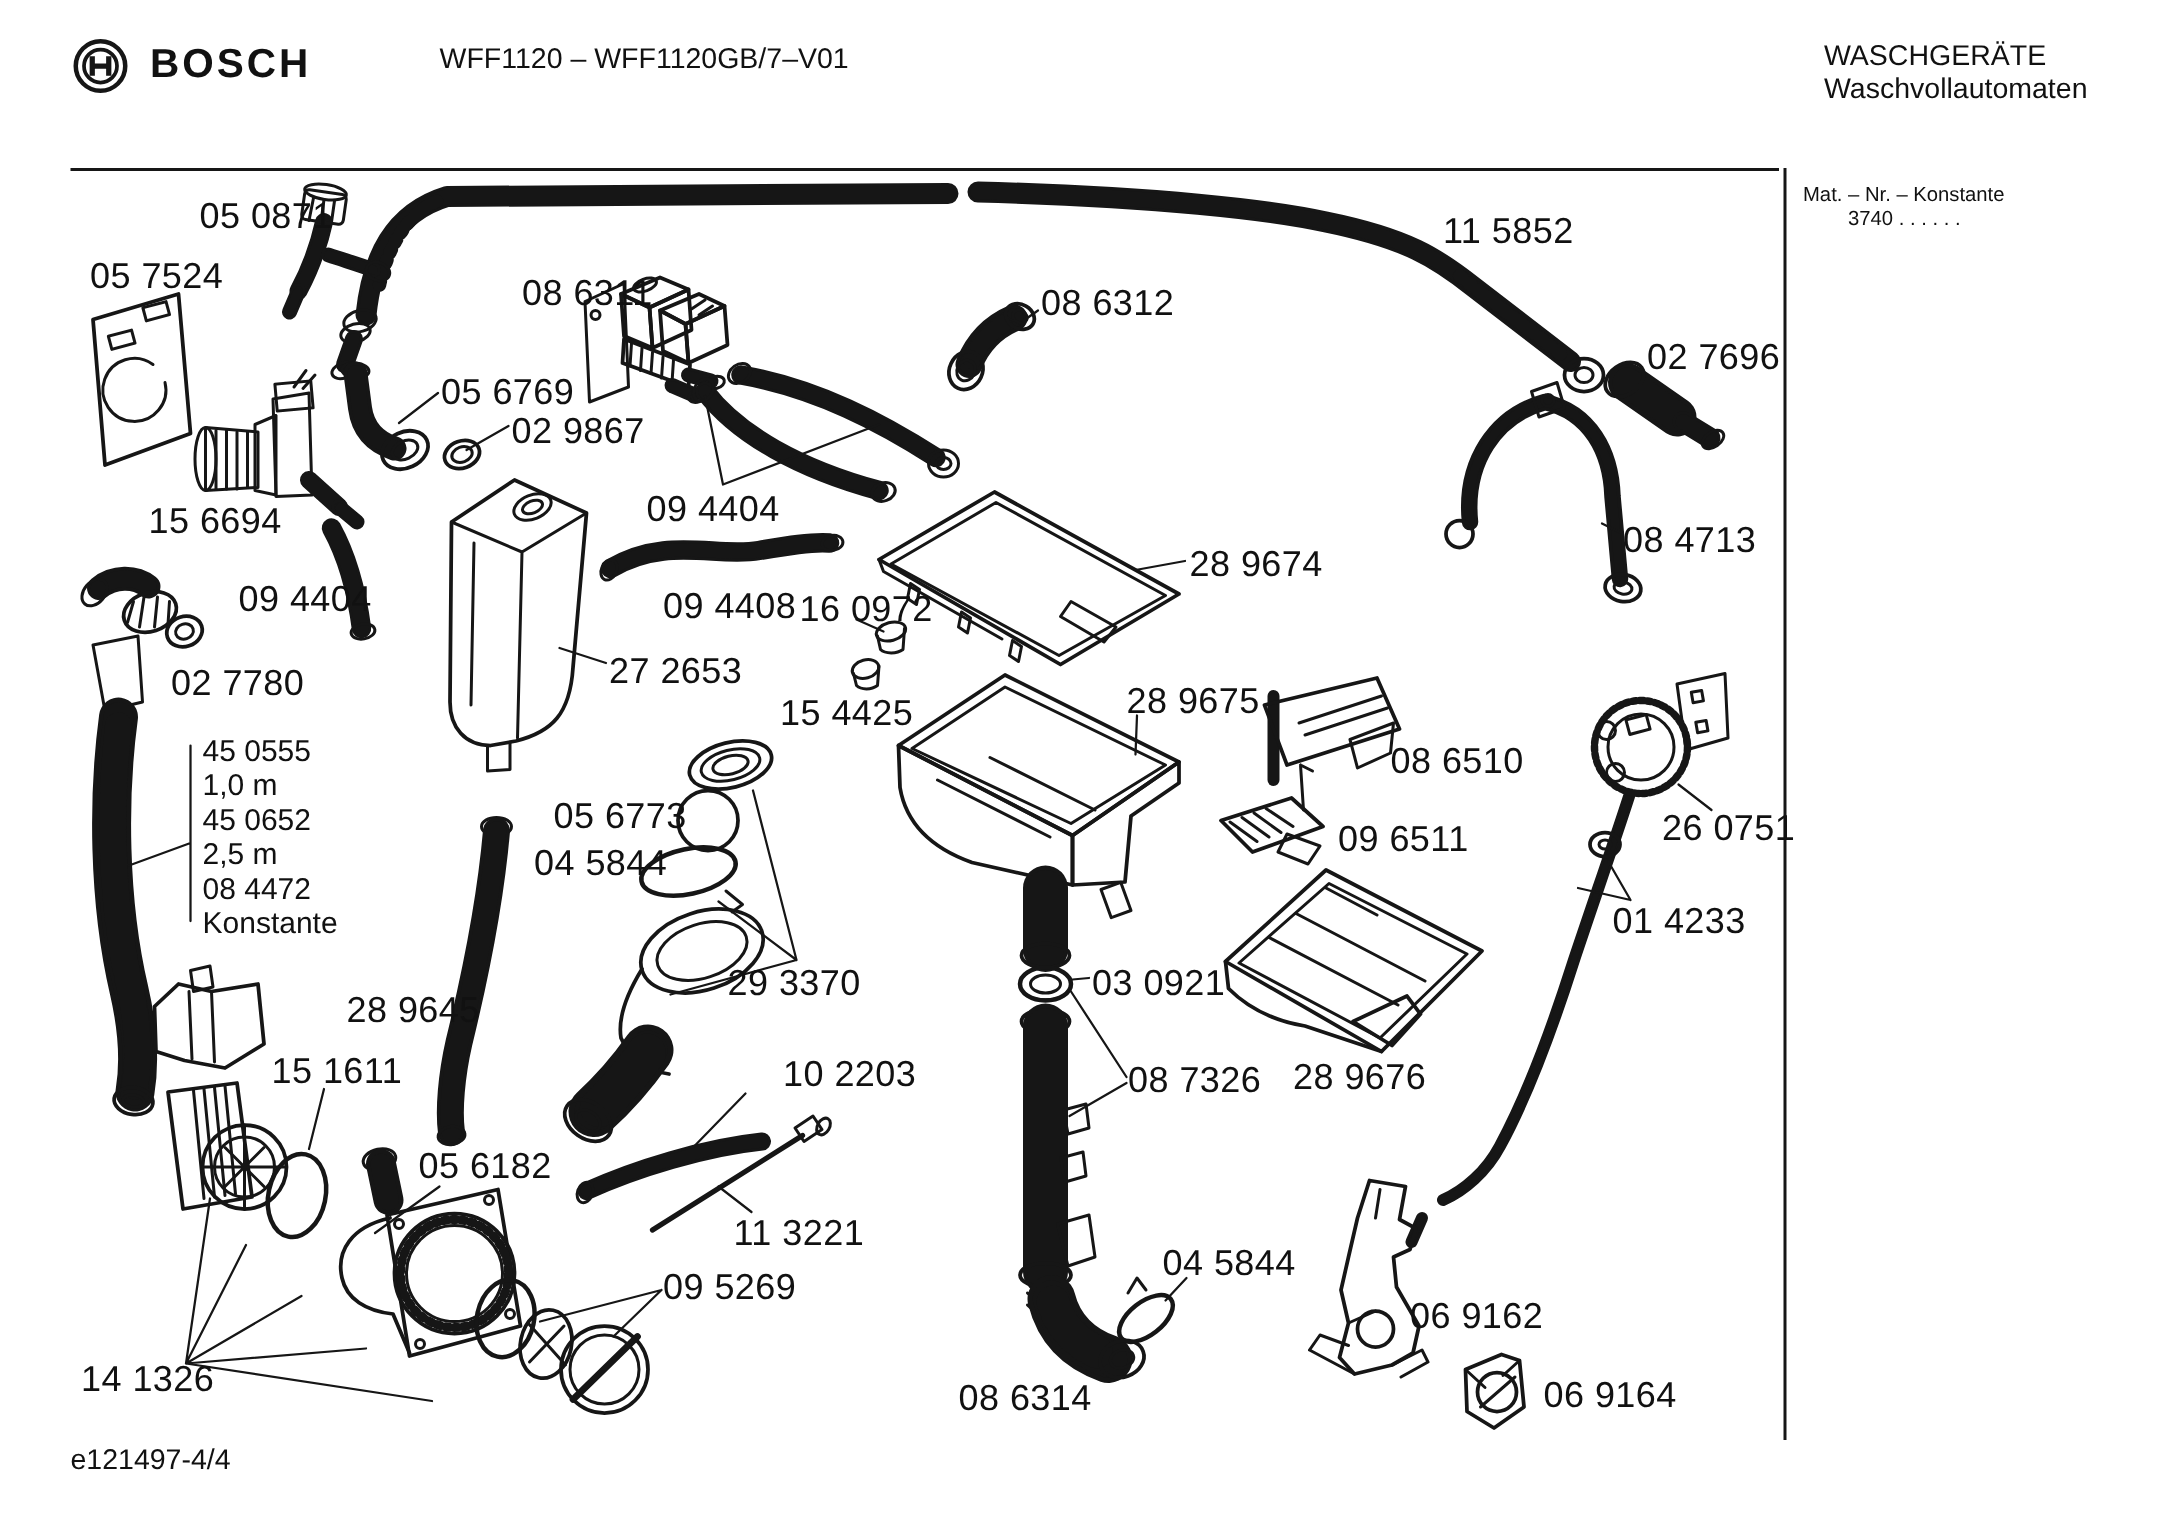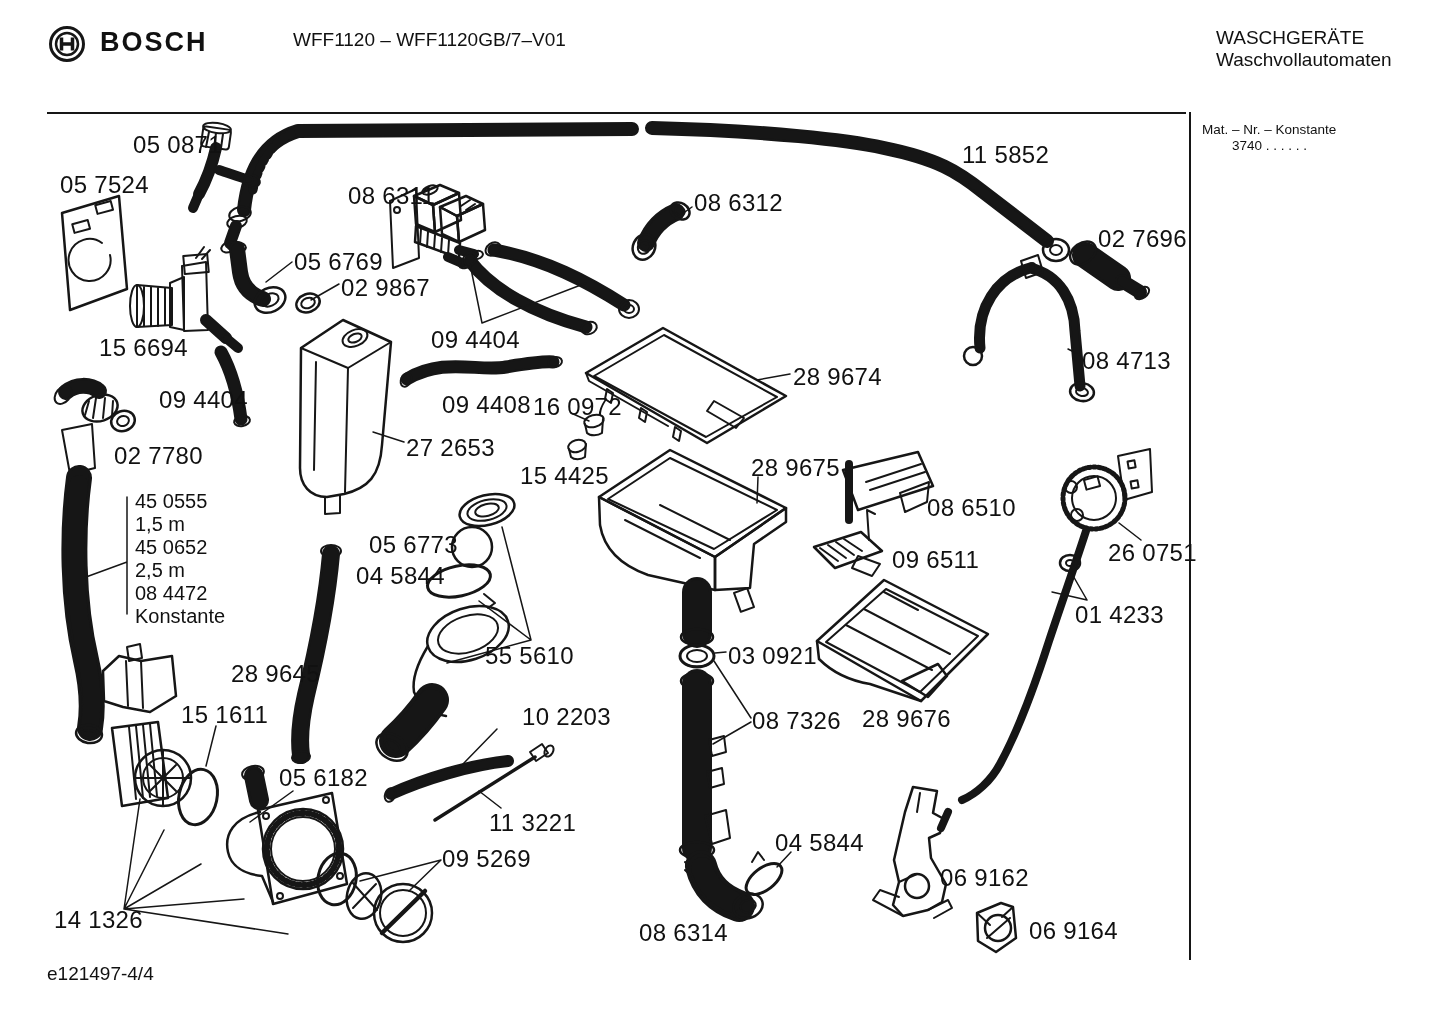--- a/index.html
+++ b/index.html
@@ -417,37 +417,37 @@
 <div class="pl" style="left:406px;top:434px">27 2653</div>
 <div class="pl" style="left:520px;top:462px">15 4425</div>
 <div class="pl" style="left:751px;top:454px">28 9675</div>
 <div class="pl" style="left:927px;top:494px">08 6510</div>
 <div class="pl" style="left:892px;top:546px">09 6511</div>
 <div class="pl" style="left:1108px;top:539px">26 0751</div>
 <div class="pl" style="left:369px;top:531px">05 6773</div>
 <div class="pl" style="left:356px;top:562px">04 5844</div>
 <div class="pl" style="left:1075px;top:601px">01 4233</div>
 <div class="pl" style="left:231px;top:660px">28 9645</div>
-<div class="pl" style="left:485px;top:642px">55 5610</div>
+<div class="pl" style="left:485px;top:642px">29 3370</div>
 <div class="pl" style="left:728px;top:642px">03 0921</div>
 <div class="pl" style="left:181px;top:701px">15 1611</div>
 <div class="pl" style="left:522px;top:703px">10 2203</div>
 <div class="pl" style="left:752px;top:707px">08 7326</div>
 <div class="pl" style="left:862px;top:705px">28 9676</div>
 <div class="pl" style="left:279px;top:764px">05 6182</div>
 <div class="pl" style="left:489px;top:809px">11 3221</div>
 <div class="pl" style="left:775px;top:829px">04 5844</div>
 <div class="pl" style="left:442px;top:845px">09 5269</div>
 <div class="pl" style="left:940px;top:864px">06 9162</div>
 <div class="pl" style="left:639px;top:919px">08 6314</div>
 <div class="pl" style="left:1029px;top:917px">06 9164</div>
 <div class="pl" style="left:54px;top:906px">14 1326</div>
 
 <div class="note" style="left:135px;top:490px">
   <div>45 0555</div>
-  <div>1,5 m</div>
+  <div>1,0 m</div>
   <div>45 0652</div>
   <div>2,5 m</div>
   <div>08 4472</div>
   <div>Konstante</div>
 </div>
 
 <div class="abs footer" style="left:47px;top:963px">e121497-4/4</div>
 
 </body></html>

